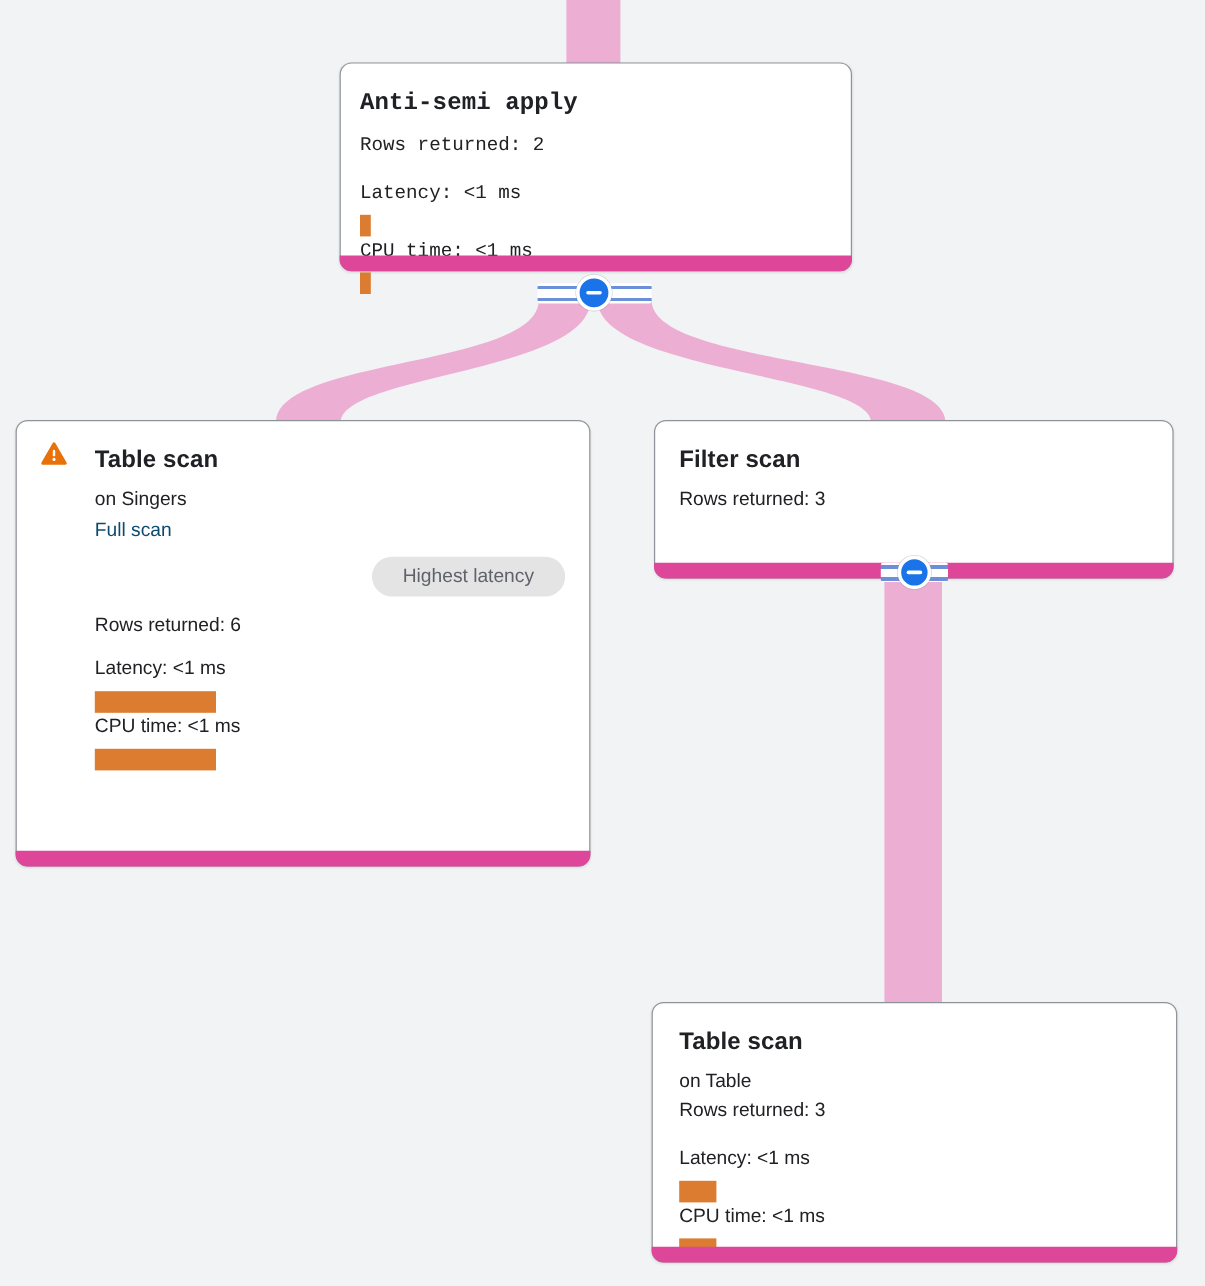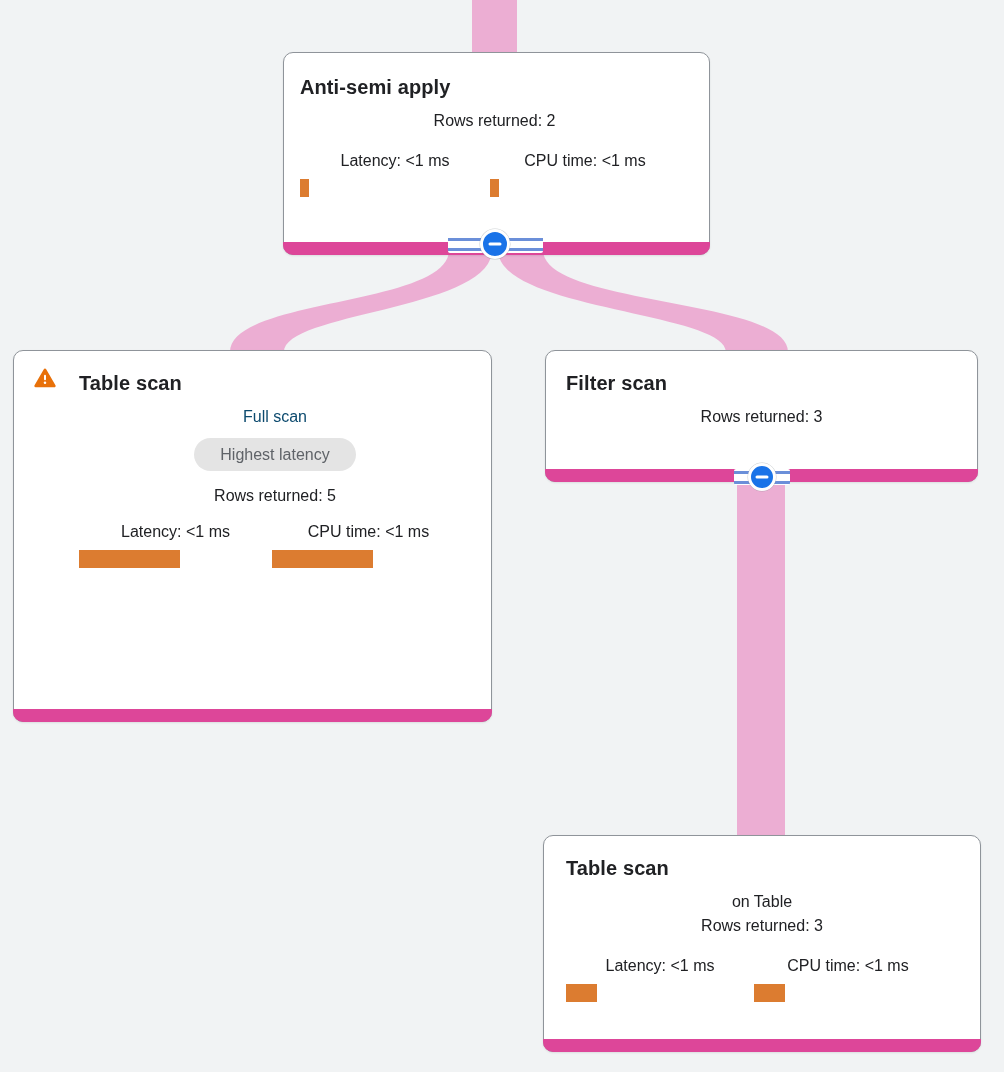--- a/index.html
+++ b/index.html
@@ -18,34 +18,34 @@
     box-shadow:0 1px 2px rgba(60,64,67,.12);
   }
   .flow-bar{
     position:absolute;left:-1px;right:-1px;bottom:-1px;height:13px;
     background:#dd4699;border-radius:0 0 10px 10px;
   }
   .card-title{
     font-size:20px;line-height:24px;font-weight:700;letter-spacing:.1px;
     color:#202124;margin:0 0 10px;
   }
-  .line{font-size:16px;line-height:24px;color:#202124;margin:0;text-align:center;}
+  .line{font-size:16px;line-height:24px;color:#202124;margin:0;}
   .muted{color:#0c4a6e;}
-  .badges{display:flex;flex-direction:column;align-items:center;margin:9px 0 4px;}
+  .badges{display:flex;flex-direction:column;align-items:flex-end;margin:9px 0 4px;}
   .badge{
     background:#e4e4e4;color:#5f6368;font-size:16px;line-height:23px;
     padding:5px 26px;border-radius:17px;margin-bottom:9px;white-space:nowrap;
   }
-  .metrics{display:flex;}
+  .metrics{display:flex;flex-direction:column;}
   .metric .bar{height:18px;background:#dc7c30;margin-top:6px;}
   .bar-xs{width:9px;}
   .bar-lg{width:101px;}
   .bar-md{width:31px;}
   
-  #card-apply  {left:283px;top:52px; width:427px;height:203px;padding:22px 20px 0 16px;}
+  #card-apply  {left:283px;top:52px; width:427px;height:174px;padding:22px 20px 0 16px;font-family:Liberation Mono, monospace;}
   #card-apply   .metrics{margin-top:16px;}
   #card-apply   .metric{width:190px;}
   #card-singers{left:13px; top:350px;width:479px;height:372px;padding:20px 20px 0 65px;}
   #card-singers .metrics{margin-top:12px;}
   #card-singers .metric{width:193px;}
   #card-filter {left:545px;top:350px;width:433px;height:132px;padding:20px 20px 0 20px;}
   #card-albums {left:543px;top:835px;width:438px;height:217px;padding:20px 22px 0 22px;}
   #card-albums  .metrics{margin-top:16px;}
   #card-albums  .metric{width:188px;}
   #card-singers .sub{margin-bottom:2px;}
@@ -101,25 +101,26 @@
   <div class="flow-bar"></div>
 </div>
 
 <div class="card" id="card-singers">
   <svg class="warn" viewBox="0 0 24 22" aria-hidden="true">
     <path d="M12 2.2 L22.2 19.8 H1.8 Z" fill="#e8710a" stroke="#e8710a" stroke-width="3" stroke-linejoin="round"></path>
     <rect x="10.9" y="7.5" width="2.2" height="6" rx="1.1" fill="#ffffff"></rect>
     <circle cx="12" cy="16.3" r="1.4" fill="#ffffff"></circle>
   </svg>
   <h2 class="card-title">Table scan</h2>
+  <p class="line sub">on Singers</p>
   <p class="line muted">Full scan</p>
   <div class="badges">
     <span class="badge">Highest latency</span>
   </div>
-  <p class="line">Rows returned: 5</p>
+  <p class="line">Rows returned: 6</p>
   <div class="metrics">
     <div class="metric">
       <p class="line">Latency: &lt;1 ms</p>
       <div class="bar bar-lg"></div>
     </div>
     <div class="metric">
       <p class="line">CPU time: &lt;1 ms</p>
       <div class="bar bar-lg"></div>
     </div>
   </div>

